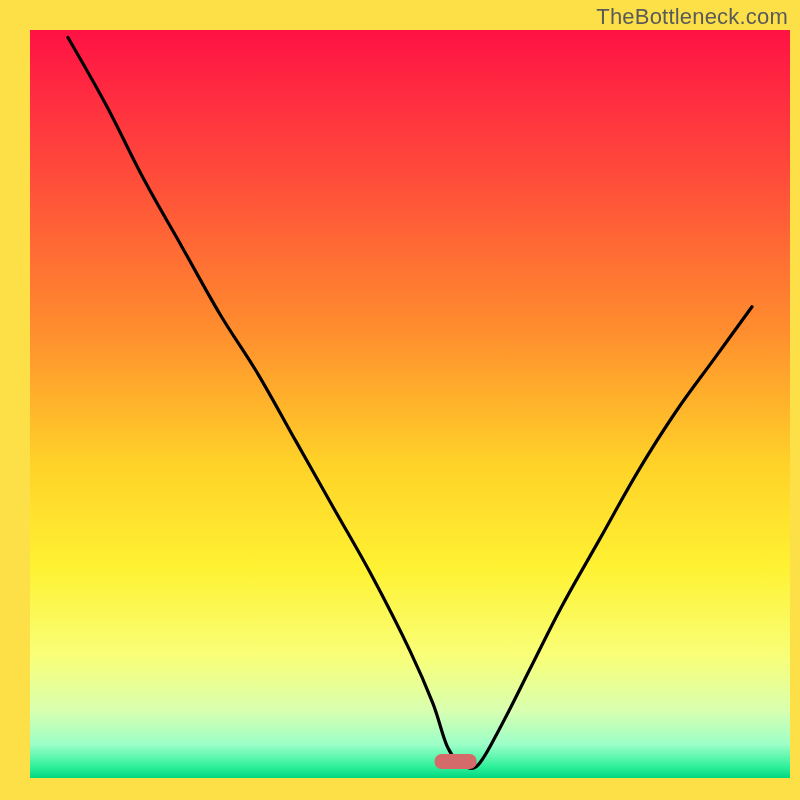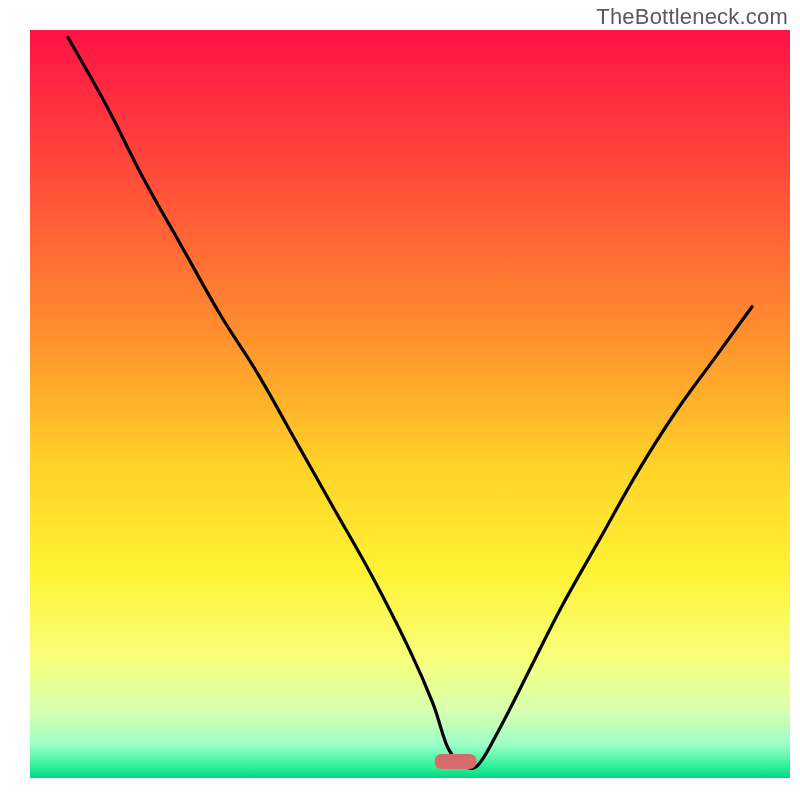--- a/index.html
+++ b/index.html
@@ -8,21 +8,21 @@
     width: 800px;
     height: 800px;
     background: #000;
     font-family: Arial, Helvetica, sans-serif;
     overflow: hidden;
   }
   .frame {
     position: relative;
     width: 800px;
     height: 800px;
-    background: #ffffff;
+    background: #fde047;
   }
   .watermark {
     position: absolute;
     top: 4px;
     right: 12px;
     color: #5a5a5a;
     font-size: 22px;
     font-weight: 400;
     letter-spacing: 0.2px;
     user-select: none;

